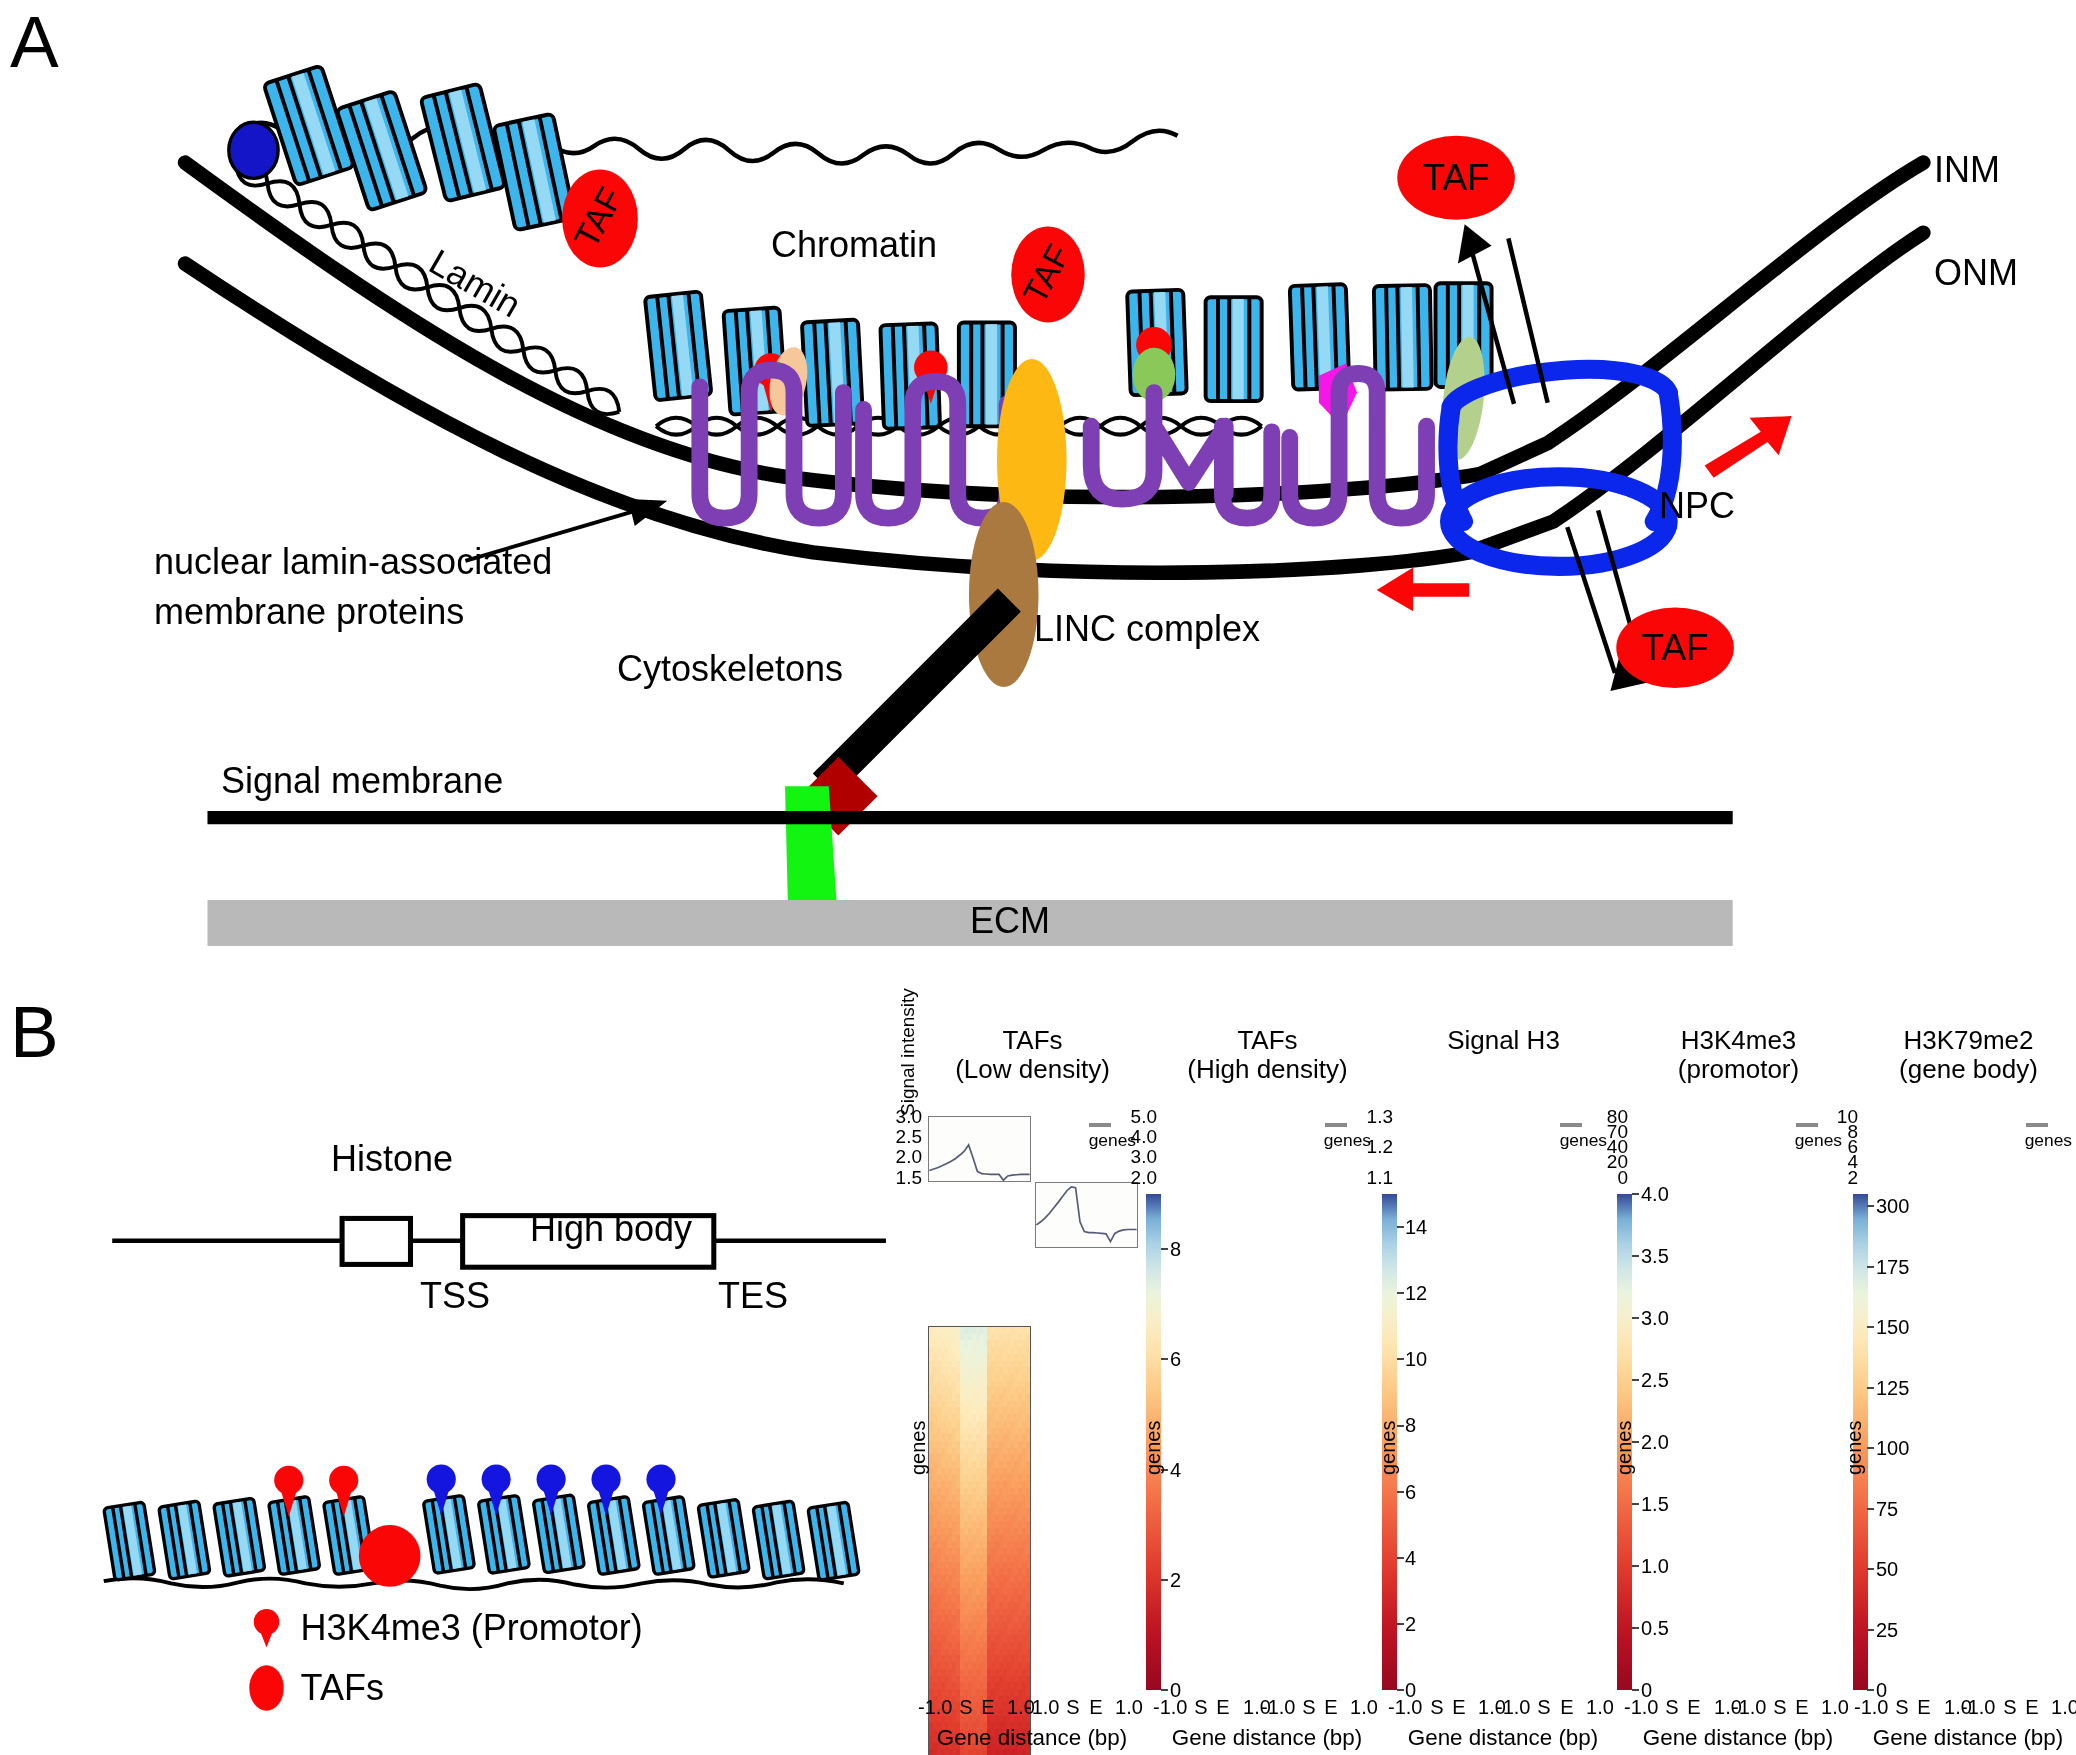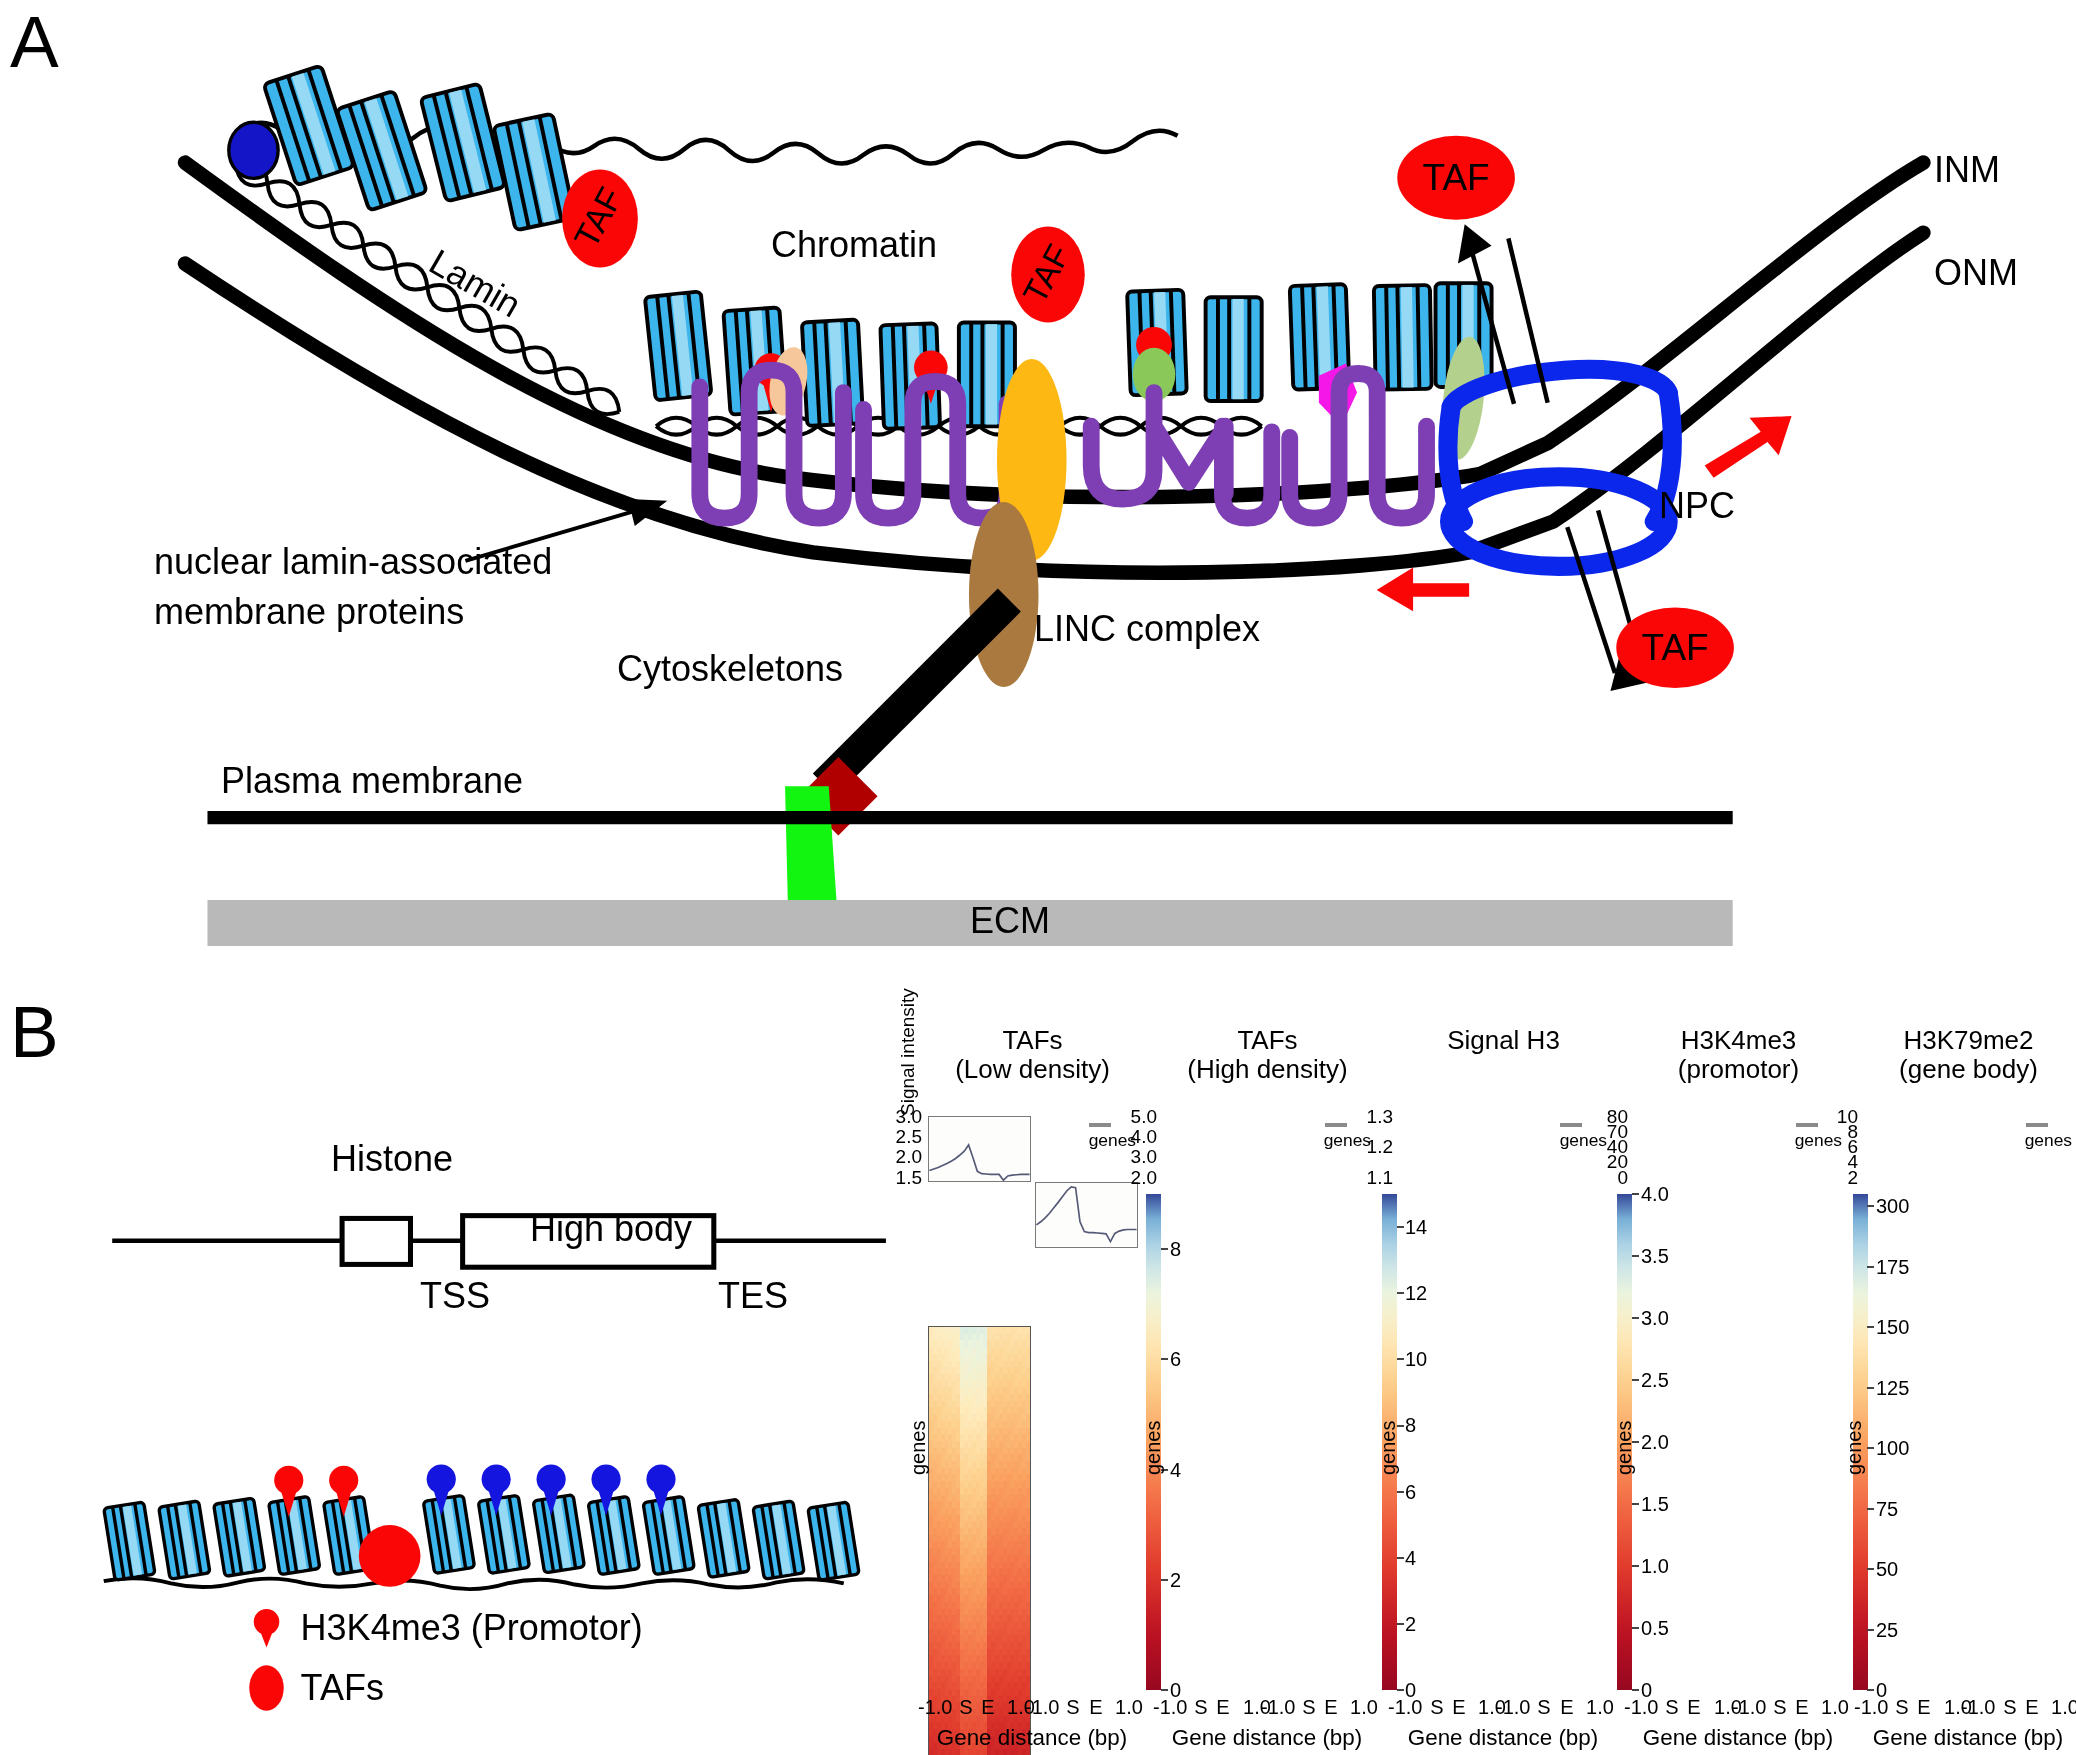--- a/index.html
+++ b/index.html
@@ -245,21 +245,21 @@
     </svg>
 </div>
 
 <div class="abs lbl" style="left:771px;top:224px;">Chromatin</div>
 <div class="abs lbl" style="left:443px;top:241px;transform:rotate(30deg);transform-origin:left top;">Lamin</div>
 <div class="abs lbl" style="left:1934px;top:149px;">INM</div>
 <div class="abs lbl" style="left:1934px;top:252px;">ONM</div>
 <div class="abs lbl" style="left:1659px;top:485px;">NPC</div>
 <div class="abs lbl" style="left:1034px;top:608px;">LINC complex</div>
 <div class="abs lbl" style="left:617px;top:648px;">Cytoskeletons</div>
-<div class="abs lbl" style="left:221px;top:760px;">Plasma membrane</div>
+<div class="abs lbl" style="left:221px;top:760px;">Signal membrane</div>
 <div class="abs lbl" style="left:970px;top:900px;">ECM</div>
 <div class="abs lbl" style="left:154px;top:541px;">nuclear lamin-associated</div>
 <div class="abs lbl" style="left:154px;top:591px;">membrane proteins</div>
 
 <div class="abs panel-letter" style="left:10px;top:995px;">B</div>
 
 <svg class="abs" width="841" height="146" style="left:101px;top:1183px;" viewBox="0 0 1500 260">
   <line x1="20" y1="103" x2="1400" y2="103" stroke="#000" stroke-width="8"></line>
   <rect x="430" y="63" width="122" height="82" fill="#fff" stroke="#000" stroke-width="9"></rect>
   <rect x="645" y="58" width="448" height="92" fill="#fff" stroke="#000" stroke-width="9"></rect>

